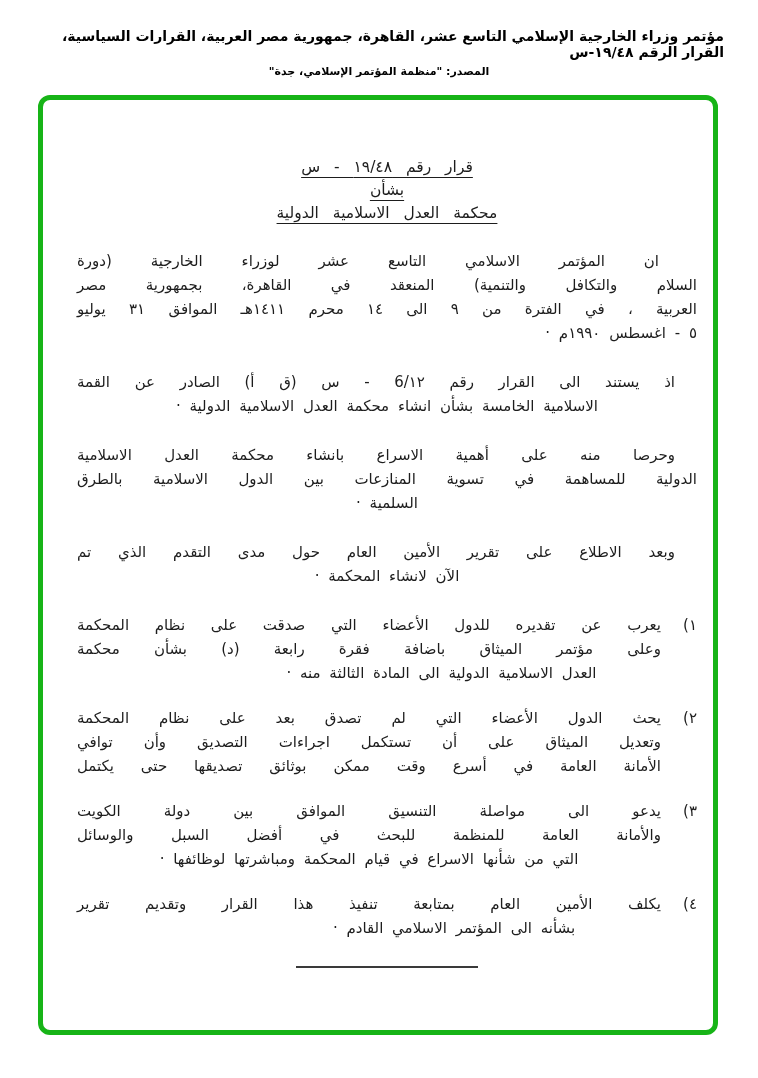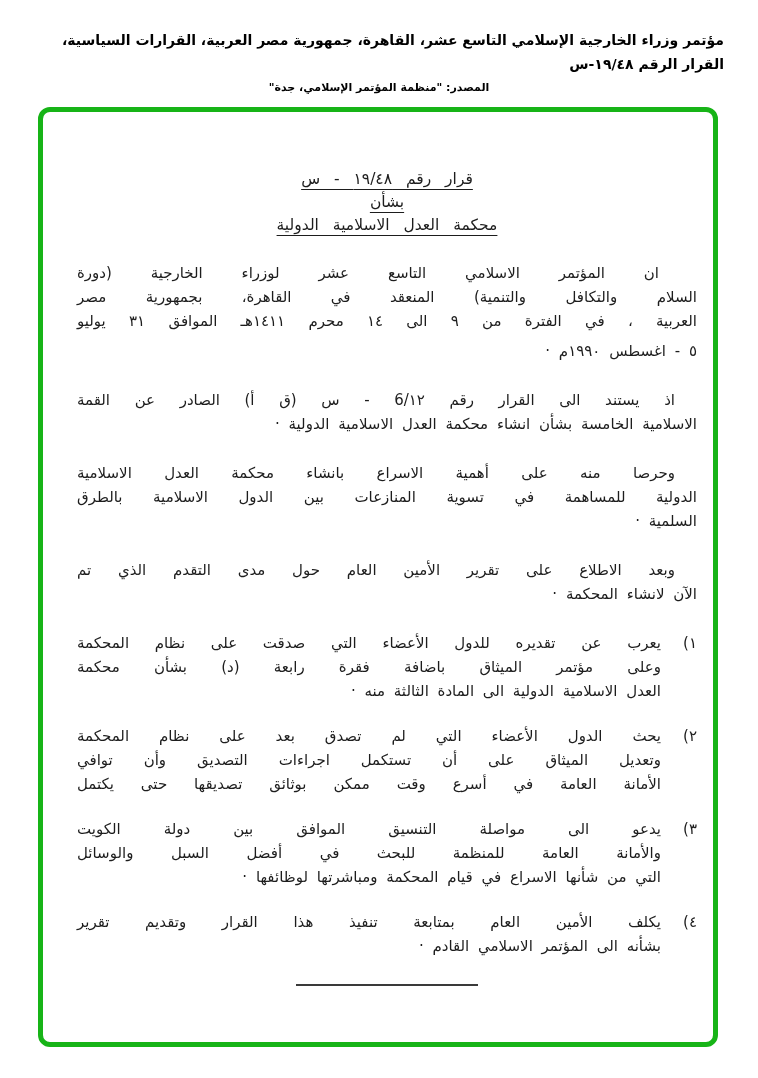--- a/index.html
+++ b/index.html
@@ -4,44 +4,44 @@
 <style>
   html,body{margin:0;padding:0;background:#ffffff;}
   body{
     width:758px;height:1078px;position:relative;
     font-family:"DejaVu Sans",sans-serif;color:#1d1d1d;
     overflow:hidden;
   }
   
   .hdr1{
     padding:28px 34px 0 20px;text-align:right;
-    font-weight:bold;font-size:14px;line-height:24px;color:#000;
+    font-weight:bold;font-size:14px;line-height:16px;color:#000;
   }
   .hdr2{
     text-align:center;font-weight:bold;font-size:11px;
     margin-top:5px;color:#000;
   }
   
   .frame{
-    position:absolute;left:38px;top:107px;width:680px;height:940px;
+    position:absolute;left:38px;top:95px;width:680px;height:940px;
     box-sizing:border-box;border:5px solid #17b417;border-radius:12px;
     padding:56px 16px 0 34px;
   }
   
   .title{
     text-align:center;font-size:15.5px;line-height:23px;
     margin-bottom:24px;word-spacing:9px;
   }
   .title .tline{text-decoration:underline;text-underline-offset:5px;}
   
   .body-txt{font-size:15px;line-height:24px;}
   .para{margin-bottom:25px;}
   .jl{text-align:justify;text-align-last:justify;}   
-  .rl{text-align:right;word-spacing:4px;margin-top:6px;}
-  .tl{text-align:right;word-spacing:4px;}
+  .rl{text-align:right;word-spacing:4px;}
+  .tl{text-align:center;word-spacing:4px;}
   .ind1{padding-right:38px;}
   .ind2{padding-right:22px;}
   .p1last{padding-left:115px;}
   .plind1{padding-left:145px;}
   .plind2{padding-left:150px;}
   .plind3{padding-left:170px;}
   .lead{text-underline-offset:4px;}
   
   .item{display:flex;margin-bottom:21px;}
   .item .num{

